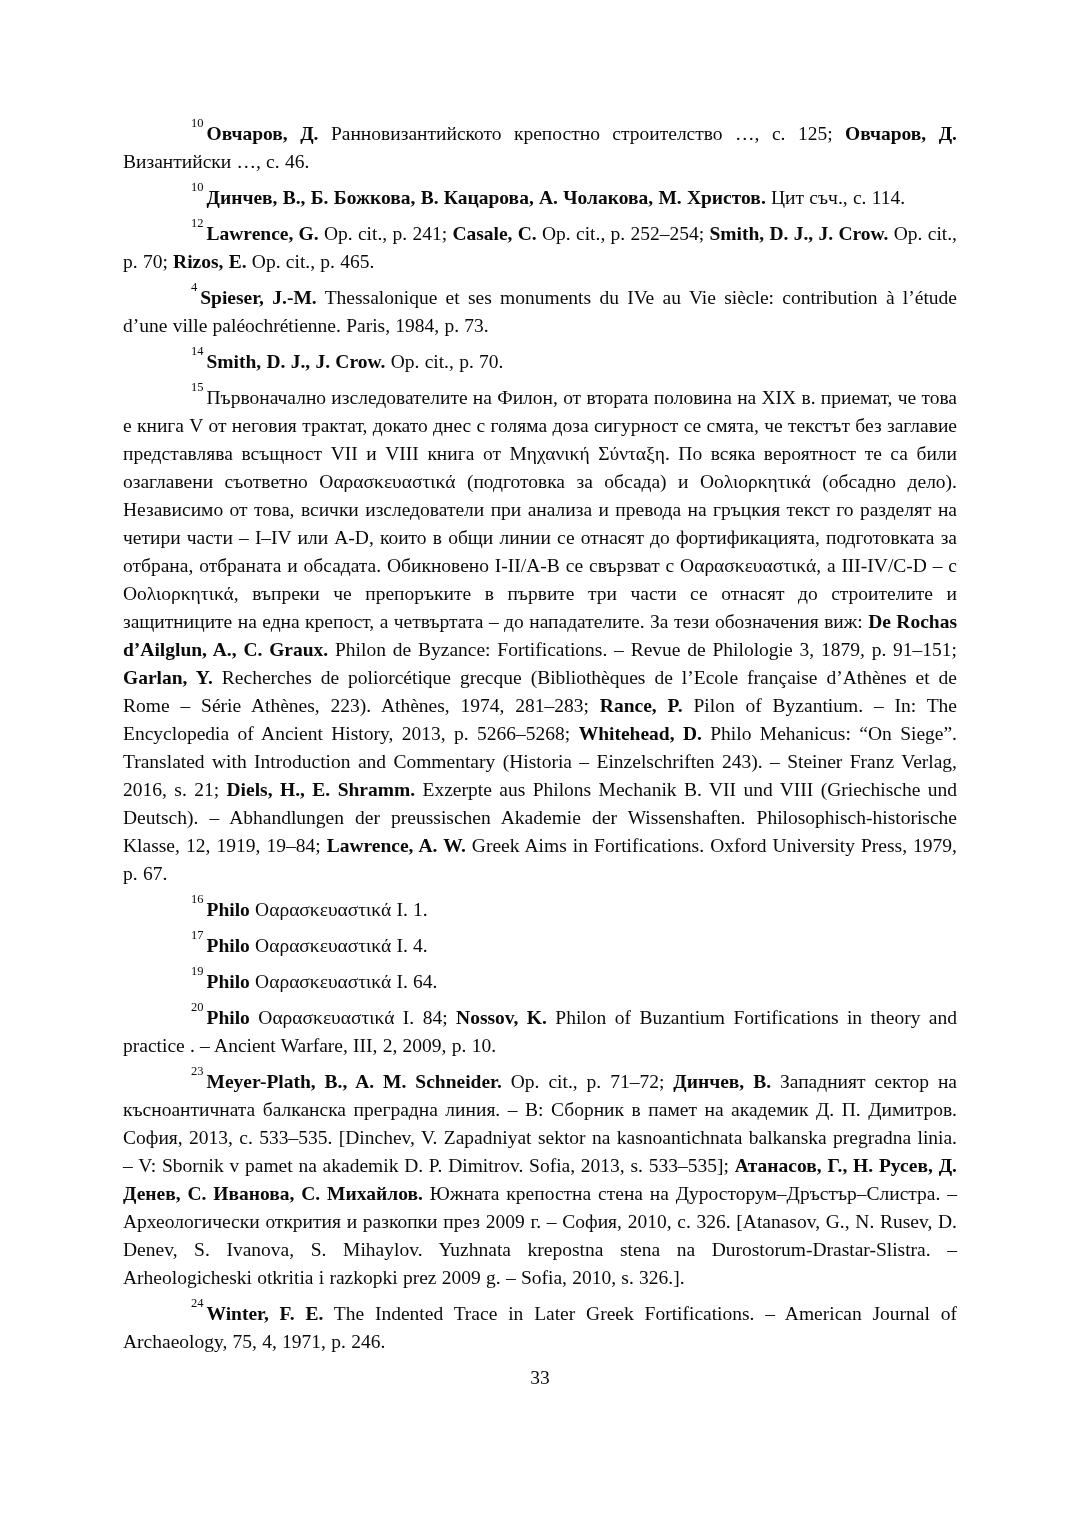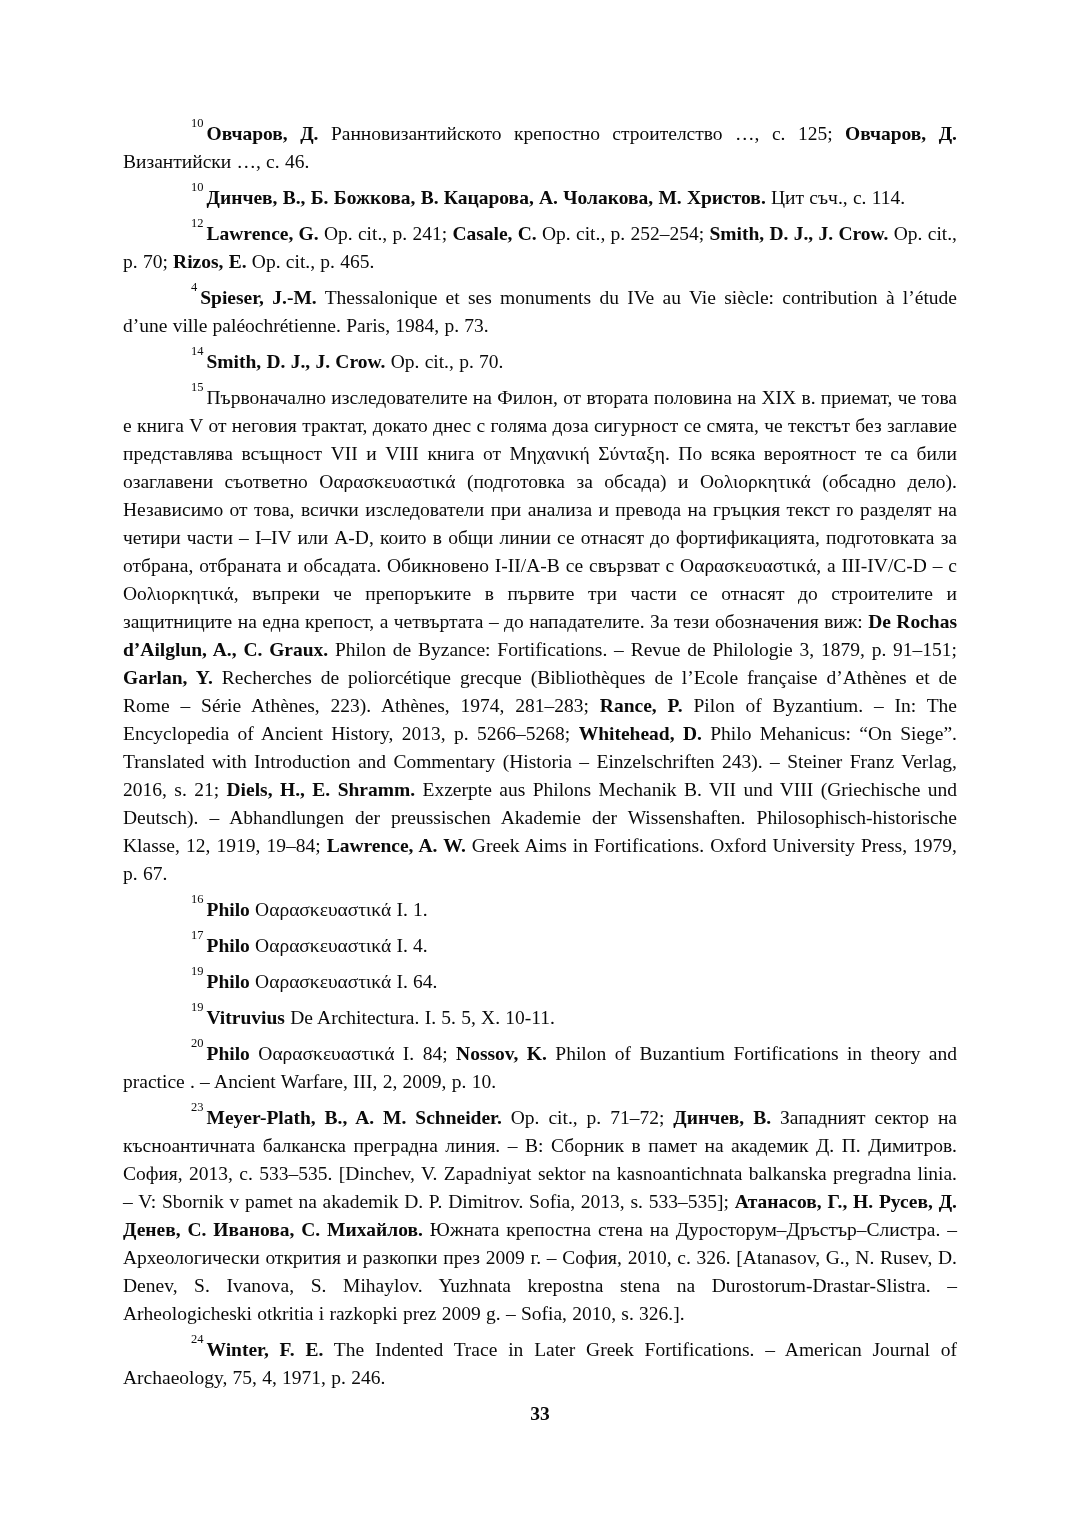--- a/index.html
+++ b/index.html
@@ -38,36 +38,34 @@
     line-height: 0;
     position: relative;
     top: -6px;
     padding-right: 3px;
   }
   .page-number {
     text-align: center;
     font-size: 19.5px;
     line-height: 28px;
     margin-top: 0px;
-    font-weight: bold;
   }
 </style>
 </head>
 <body>
 
 <div class="page">
   <div class="footnotes">
       <p class="footnote"><sup class="fn-num">10</sup><span class="b">Овчаров, Д.</span><span class="r"> Ранновизантийското крепостно строителство …, с. 125; </span><span class="b">Овчаров, Д.</span><span class="r"> Византийски …, с. 46.</span></p>
       <p class="footnote"><sup class="fn-num">10</sup><span class="b">Динчев, В., Б. Божкова, В. Кацарова, А. Чолакова, М. Христов.</span><span class="r"> Цит съч., с. 114.</span></p>
       <p class="footnote"><sup class="fn-num">12</sup><span class="b">Lawrence, G.</span><span class="r"> Op. cit., p. 241; </span><span class="b">Casale, C.</span><span class="r"> Op. cit., p. 252–254; </span><span class="b">Smith, D. J., J. Crow.</span><span class="r"> Op. cit., p. 70; </span><span class="b">Rizos, E.</span><span class="r"> Op. cit., p. 465.</span></p>
       <p class="footnote"><sup class="fn-num">4</sup><span class="b">Spieser, J.-M.</span><span class="r"> Thessalonique et ses monuments du IVe au Vie siècle: contribution à l’étude d’une ville paléochrétienne. Paris, 1984, p. 73.</span></p>
       <p class="footnote"><sup class="fn-num">14</sup><span class="b">Smith, D. J., J. Crow.</span><span class="r"> Op. cit., p. 70.</span></p>
       <p class="footnote"><sup class="fn-num">15</sup><span class="r">Първоначално изследователите на Филон, от втората половина на XIX в. приемат, че това е книга V от неговия трактат, докато днес с голяма доза сигурност се смята, че текстът без заглавие представлява всъщност VII и VIII книга от Μηχανική Σύνταξη. По всяка вероятност те са били озаглавени съответно Οαρασκευαστικά (подготовка за обсада) и Οολιορκητικά (обсадно дело). Независимо от това, всички изследователи при анализа и превода на гръцкия текст го разделят на четири части – I–IV или A-D, които в общи линии се отнасят до фортификацията, подготовката за отбрана, отбраната и обсадата. Обикновено I-II/A-B  се свързват с Οαρασκευαστικά, а III-IV/C-D – с Οολιορκητικά, въпреки че препоръките в първите три части се отнасят до строителите и защитниците на една крепост, а четвъртата – до нападателите. За тези обозначения виж: </span><span class="b">De Rochas d’Ailglun, A., C. Graux.</span><span class="r"> Philon de Byzance: Fortifications. – Revue de Philologie 3, 1879, p. 91–151; </span><span class="b">Garlan, Y.</span><span class="r"> Recherches de poliorcétique grecque (Bibliothèques de l’Ecole française d’Athènes et de Rome – Série Athènes, 223). Athènes, 1974, 281–283; </span><span class="b">Rance, P.</span><span class="r"> Pilon of Byzantium. – In: The Encyclopedia of Ancient History, 2013, p. 5266–5268; </span><span class="b">Whitehead, D.</span><span class="r"> Philo Mehanicus: “On Siege”. Translated with Introduction and Commentary (Historia – Einzelschriften 243). – Steiner Franz Verlag, 2016, s. 21; </span><span class="b">Diels, H., E. Shramm.</span><span class="r"> Exzerpte aus Philons Mechanik B. VII und VIII (Griechische und Deutsch). – Abhandlungen der preussischen Akademie der Wissenshaften. Philosophisch-historische Klasse, 12, 1919, 19–84; </span><span class="b">Lawrence, A. W.</span><span class="r"> Greek Aims in Fortifications. Oxford University Press, 1979, p. 67.</span></p>
       <p class="footnote"><sup class="fn-num">16</sup><span class="b">Philo</span><span class="r"> Οαρασκευαστικά I. 1.</span></p>
       <p class="footnote"><sup class="fn-num">17</sup><span class="b">Philo</span><span class="r"> Οαρασκευαστικά I. 4.</span></p>
       <p class="footnote"><sup class="fn-num">19</sup><span class="b">Philo</span><span class="r"> Οαρασκευαστικά I. 64.</span></p>
-      <p class="footnote"><sup class="fn-num">19</sup><span class="b">Vitruvius</span><span class="r"> De Architectura. I. 5. 5, X. 10-11.</span></p>
       <p class="footnote"><sup class="fn-num">20</sup><span class="b">Philo</span><span class="r"> Οαρασκευαστικά I. 84; </span><span class="b">Nossov, K.</span><span class="r"> Philon of Buzantium Fortifications in theory and practice . – Ancient Warfare, III, 2, 2009, p. 10.</span></p>
       <p class="footnote"><sup class="fn-num">23</sup><span class="b">Meyer-Plath, B., A. M. Schneider.</span><span class="r"> Op. cit., p. 71–72; </span><span class="b">Динчев, В.</span><span class="r"> Западният сектор на късноантичната балканска преградна линия. – В: Сборник в памет на академик Д. П. Димитров. София, 2013, с. 533–535. [Dinchev, V. Zapadniyat sektor na kasnoantichnata balkanska pregradna linia. – V: Sbornik v pamet na akademik D. P. Dimitrov. Sofia, 2013, s. 533–535]; </span><span class="b">Атанасов, Г., Н. Русев, Д. Денев, С. Иванова, С. Михайлов.</span><span class="r"> Южната крепостна стена на Дуросторум–Дръстър–Слистра. – Археологически открития и разкопки през 2009 г. – София, 2010, с. 326. [Atanasov, G., N. Rusev, D. Denev, S. Ivanova, S. Mihaylov. Yuzhnata krepostna stena na Durostorum-Drastar-Slistra. – Arheologicheski otkritia i razkopki prez 2009 g. – Sofia, 2010, s. 326.].</span></p>
       <p class="footnote"><sup class="fn-num">24</sup><span class="b">Winter, F. E.</span><span class="r"> The Indented Trace in Later Greek Fortifications. – American Journal of Archaeology, 75, 4, 1971, p. 246.</span></p>
     </div>
   <div class="page-number">33</div>
 </div>
 
 </body></html>

